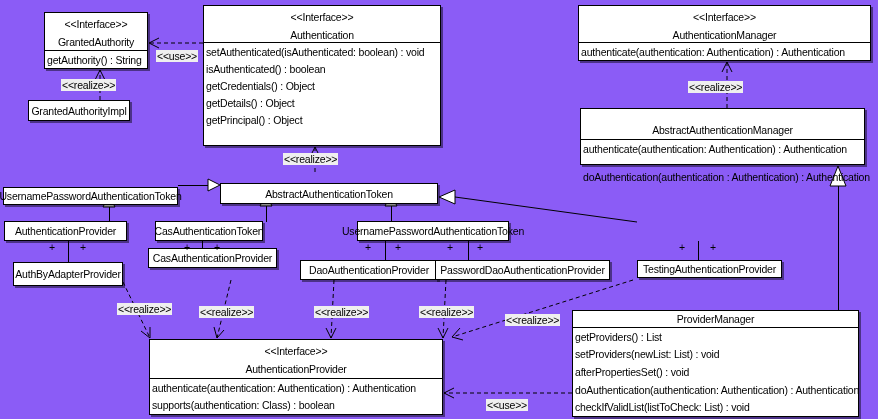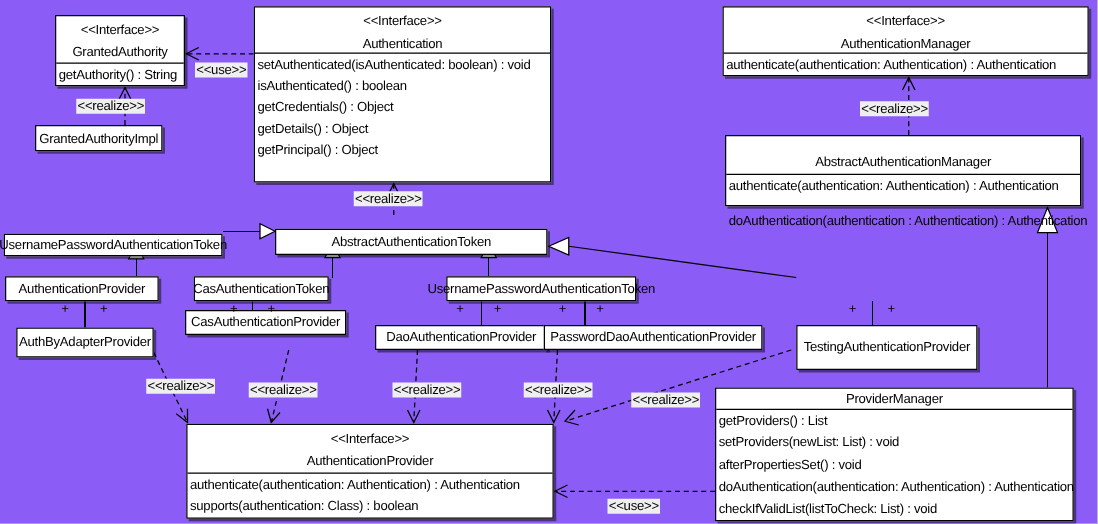--- a/index.html
+++ b/index.html
@@ -161,21 +161,21 @@
   </div>
 
   <div class="cls nameonly" style="left:300px;top:260px;width:138px;height:20px">
     <span>DaoAuthenticationProvider</span>
   </div>
 
   <div class="cls nameonly" style="left:435px;top:260px;width:175px;height:20px">
     <span>PasswordDaoAuthenticationProvider</span>
   </div>
 
-  <div class="cls nameonly" style="left:637px;top:260px;width:145px;height:36px">
+  <div class="cls nameonly" style="left:637px;top:260px;width:145px;height:18px">
     <span>TestingAuthenticationProvider</span>
   </div>
 
   <div class="cls" style="left:149px;top:339px;width:294px;height:76px">
     <div class="hdr b" style="height:38px">
       <div class="stereo">&lt;&lt;Interface&gt;&gt;</div>
       <div class="cname">AuthenticationProvider</div>
     </div>
     <div class="methods rows175">
       <div>authenticate(authentication: Authentication) : Authentication</div>

